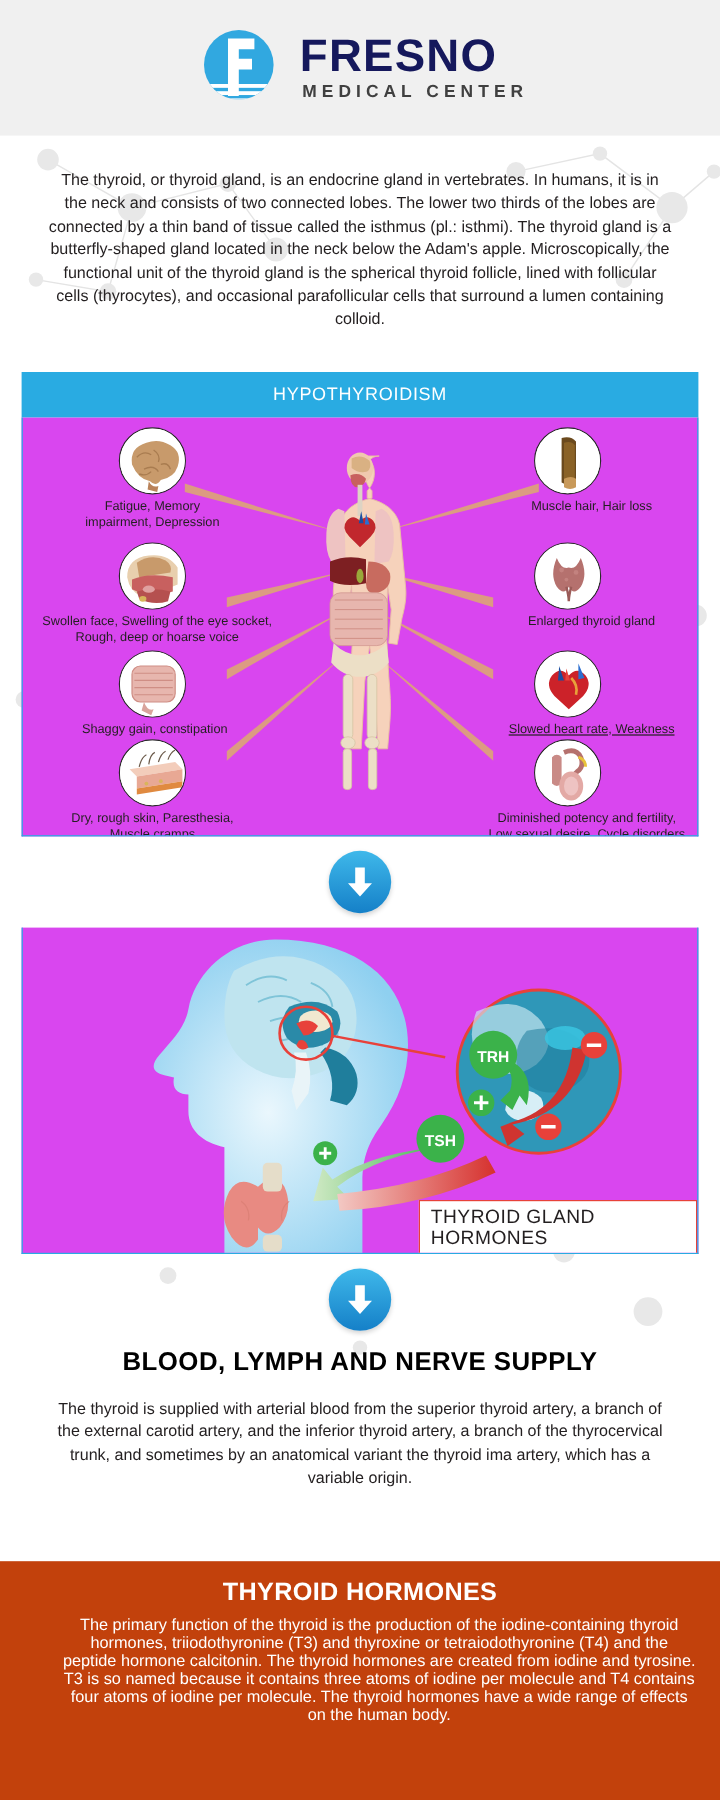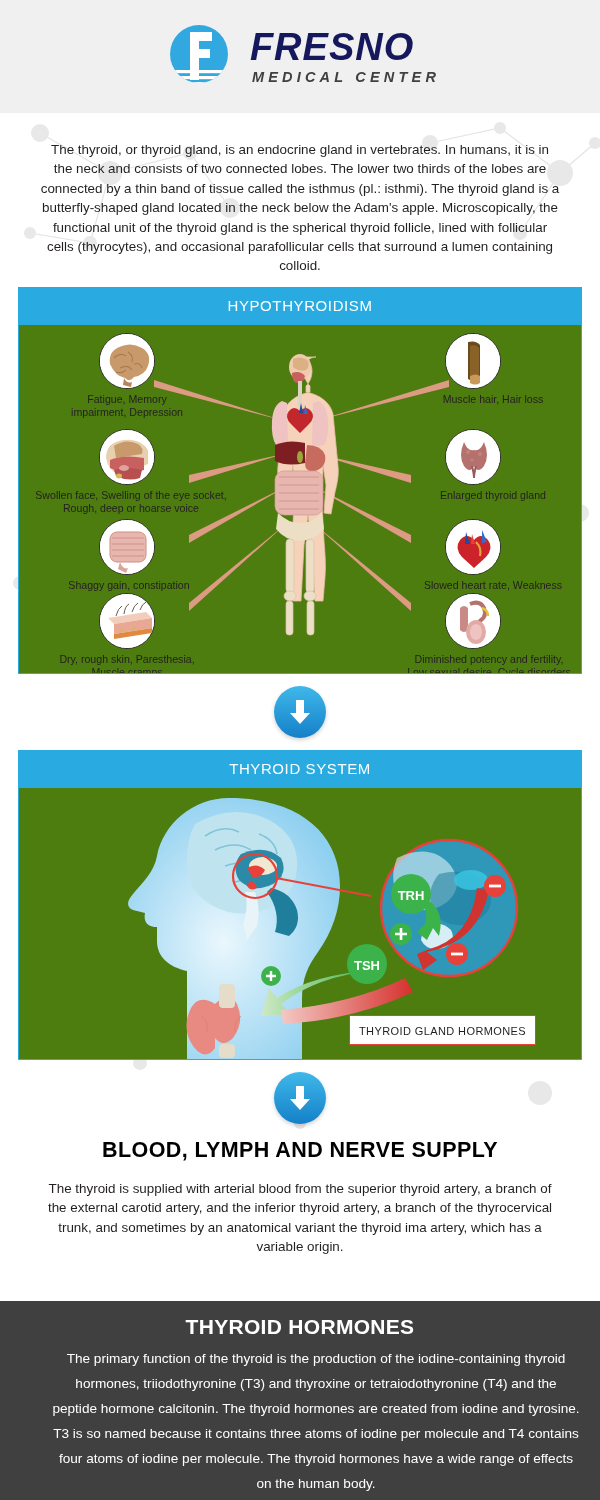--- a/index.html
+++ b/index.html
@@ -11,21 +11,21 @@
     overflow:hidden;
   }
 
   
   .bg-network { position:absolute; left:0; top:113px; width:600px; height:1190px; z-index:0; pointer-events:none; }
 
   
   .header {
     position:relative; z-index:2;
     height:113px; width:600px; background:#f0f0f0;
-    display:flex; align-items:center; justify-content:center;font-style:italic;
+    display:flex; align-items:center; justify-content:center;
   }
   .logo-wrap { display:flex; align-items:center; gap:12px; }
   .logo-mark { width:78px; height:78px; position:relative; }
   .logo-text { display:flex; flex-direction:column; justify-content:center; line-height:1; }
   .logo-title {
     font-size:38px; font-weight:bold; color:#15185c; letter-spacing:1px;
     font-family:"Liberation Sans", sans-serif;
   }
   .logo-sub {
     font-size:14.5px; font-weight:bold; color:#404040; letter-spacing:4.2px;
@@ -39,21 +39,21 @@
     font-size:13.4px; line-height:19.4px; color:#231f20;
   }
 
   
   .panel { position:relative; z-index:2; width:564px; margin:0 auto; }
   .panel-head {
     background:#29abe2; color:#ffffff; text-align:center;
     font-size:15px; letter-spacing:0.6px; padding:10px 0 11px;
   }
   .panel-body {
-    border:1px solid #29abe2; border-top:none; background:#4d7c0f;
+    border:1px solid #29abe2; border-top:none; background:#d946ef;
     position:relative; overflow:hidden;
   }
   #hypo-panel-body { height:349px; }
   #thyroid-panel-body { height:272px; }
 
   
   .arrow-badge {
     position:relative; z-index:2;
     width:52px; height:52px; margin:12px auto; border-radius:50%;
     background:linear-gradient(180deg,#3fb8ea 0%,#1580c8 100%);
@@ -66,25 +66,25 @@
   .blood-title {
     color:#000000; font-size:21.5px; font-weight:bold; letter-spacing:0.4px; margin-bottom:8px;
   }
   .blood-text {
     width:524px; margin:16px auto; font-size:13.4px; line-height:19.4px; color:#231f20;
   }
 
   
   .hormones {
     position:absolute; left:0; bottom:0; z-index:3;
-    width:600px; height:199px; background:#404040; color:#ffffff;
+    width:600px; height:199px; background:#c2410c; color:#ffffff;
     text-align:center; padding:14px 20px 0;
   }
   .hormones-title { font-size:21px; font-weight:bold; letter-spacing:0.3px; margin-bottom:7px; }
-  .hormones-text { font-size:13.6px; line-height:25px;margin-left:32px; }
+  .hormones-text { font-size:13.6px; line-height:15px;margin-left:32px; }
 
   
   .cap { position:absolute; text-align:center; font-size:10.6px; line-height:13.2px; color:#231f20; }
   .bubble {
     position:absolute; border-radius:50%; border:1.4px solid #2b2b2b;
     background:#ffffff; overflow:hidden;
   }
 </style>
 </head>
 <body>
@@ -160,21 +160,21 @@
     </div>
     <div class="logo-text">
       <div class="logo-title">FRESNO</div>
       <div class="logo-sub">MEDICAL CENTER</div>
     </div>
   </div>
 </div>
 
 <p class="intro">The thyroid, or thyroid gland, is an endocrine gland in vertebrates. In humans, it is in the neck and consists of two connected lobes. The lower two thirds of the lobes are connected by a thin band of tissue called the isthmus (pl.: isthmi). The thyroid gland is a butterfly-shaped gland located in the neck below the Adam's apple. Microscopically, the functional unit of the thyroid gland is the spherical thyroid follicle, lined with follicular cells (thyrocytes), and occasional parafollicular cells that surround a lumen containing colloid.</p>
 
-<div class="panel" style="margin-top:11px;">
+<div class="panel" style="margin-top:34px;">
   <div class="panel-head">HYPOTHYROIDISM</div>
   <div class="panel-body" id="hypo-panel-body">
 
     <svg width="562" height="349" style="position:absolute;left:0;top:0;">
       <g fill="#dc9b82">
         <polygon points="135,55 262,95 135,62"></polygon>
         <polygon points="170,150 268,128 170,158"></polygon>
         <polygon points="170,210 270,160 170,218"></polygon>
         <polygon points="170,278 268,198 170,286"></polygon>
         <polygon points="430,55 300,95 430,62"></polygon>
@@ -322,21 +322,21 @@
     <div class="bubble" style="left:426px;top:194px;width:56px;height:56px;">
       <svg width="56" height="56" viewBox="0 0 56 56">
         <rect width="56" height="56" fill="#fff"></rect>
         <path d="M28,20 q7,-8 14,0 q6,8 -2,17 l-12,11 -12,-11 q-8,-9 -2,-17 q7,-8 14,0z" fill="#cc2229"></path>
         <path d="M20,12 l4,12 -5,0z" fill="#1b4ea0"></path>
         <path d="M36,10 l5,12 -5,1z" fill="#2b6fd0"></path>
         <path d="M26,14 l3,10 -4,0z" fill="#e8413a"></path>
         <path d="M30,22 q6,6 4,14" stroke="#e8a13a" stroke-width="2.2" fill="none"></path>
       </svg>
     </div>
-    <div class="cap" style="left:382px;top:254px;width:184px;">
+    <div class="cap" style="left:382px;top:254px;width:184px;text-decoration:underline;">
       <span>Slowed heart rate, Weakness</span>
     </div>
 
     <div class="bubble" style="left:426px;top:268px;width:56px;height:56px;">
       <svg width="56" height="56" viewBox="0 0 56 56">
         <rect width="56" height="56" fill="#fff"></rect>
         <path d="M14,14 q4,-4 8,0 l0,22 q-4,4 -8,0z" fill="#c98a86"></path>
         <path d="M24,10 q10,-4 14,4 q3,8 -3,12 l-4,4" fill="none" stroke="#b5716e" stroke-width="4"></path>
         <ellipse cx="30" cy="38" rx="10" ry="12" fill="#e3a9a5"></ellipse>
         <ellipse cx="30" cy="38" rx="6" ry="8" fill="#eec3c2"></ellipse>
@@ -349,21 +349,20 @@
   </div>
 </div>
 
 <div class="arrow-badge">
   <svg width="26" height="28" viewBox="0 0 26 28">
     <path d="M9,2 h8 v13 h6 l-10,11 -10,-11 h6 z" fill="#ffffff"></path>
   </svg>
 </div>
 
 <div class="panel">
-  <div class="panel-head">THYROID SYSTEM</div>
   <div class="panel-body" id="thyroid-panel-body">
 
     <svg width="562" height="272" style="position:absolute;left:0;top:0;" viewBox="0 0 562 272">
       <defs>
         <radialGradient id="headGlow" cx="45%" cy="55%" r="60%">
           <stop offset="0%" stop-color="#eaf7fd"></stop>
           <stop offset="100%" stop-color="#8fd0f0"></stop>
         </radialGradient>
         <linearGradient id="greenArr" x1="1" y1="0" x2="0" y2="0">
           <stop offset="0%" stop-color="#3bb24a"></stop>
@@ -425,21 +424,21 @@
 
       <path d="M196,216 q-16,-10 -24,4 q-10,20 2,38 q12,16 22,2 l0,-10 q8,10 18,0 q12,-16 4,-34 q-8,-14 -22,0z" fill="#e88a82"></path>
       <rect x="200" y="196" width="16" height="24" rx="4" fill="#e5ddc9"></rect>
       <rect x="200" y="256" width="16" height="14" rx="4" fill="#e5ddc9"></rect>
       <g stroke="#d97d72" stroke-width="1" fill="none" opacity=".7">
         <path d="M182,228 q8,6 6,16 M222,228 q-8,6 -6,16"></path>
       </g>
     </svg>
 
     <div style="position:absolute;left:330px;top:227px;border:1.6px solid #e8413a;background:#ffffff;padding:5px 9px;">
-      <span style="font-size:11px;letter-spacing:0.4px;color:#231f20;">THYROID GLAND HORMONES</span>
+      <span style="font-size:16px;letter-spacing:0.4px;color:#231f20;">THYROID GLAND HORMONES</span>
     </div>
   </div>
 </div>
 
 <div class="arrow-badge">
   <svg width="26" height="28" viewBox="0 0 26 28">
     <path d="M9,2 h8 v13 h6 l-10,11 -10,-11 h6 z" fill="#ffffff"></path>
   </svg>
 </div>
 

